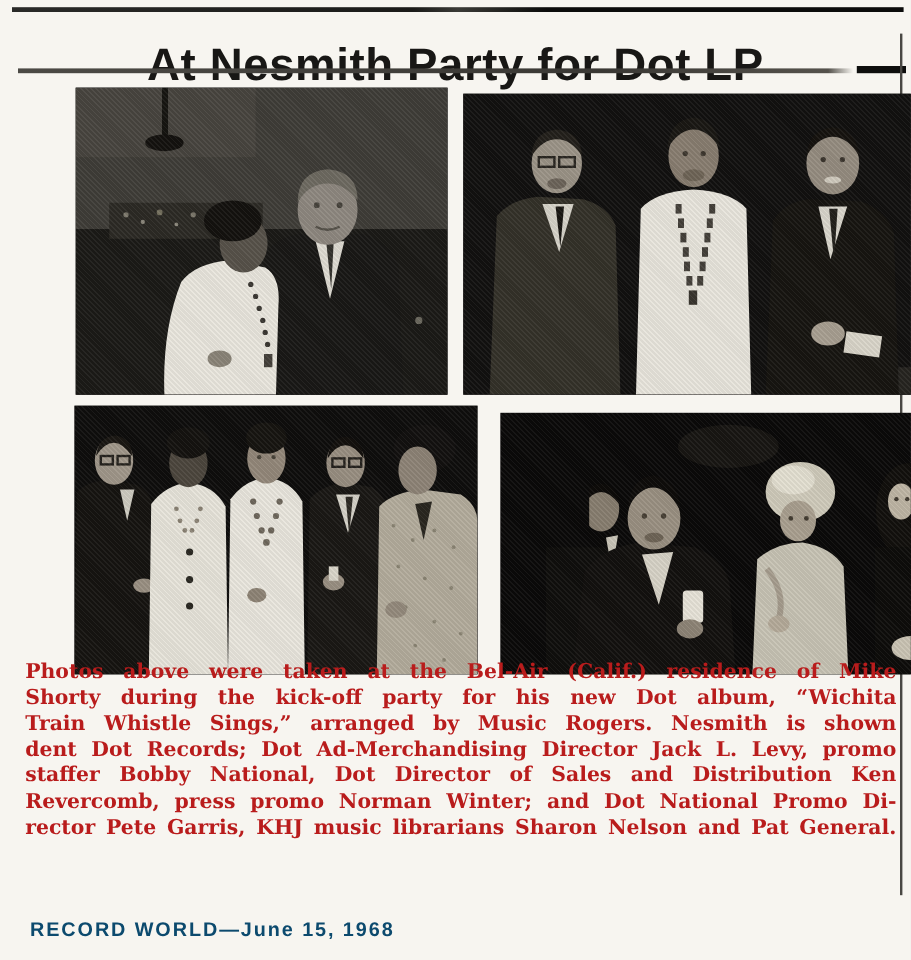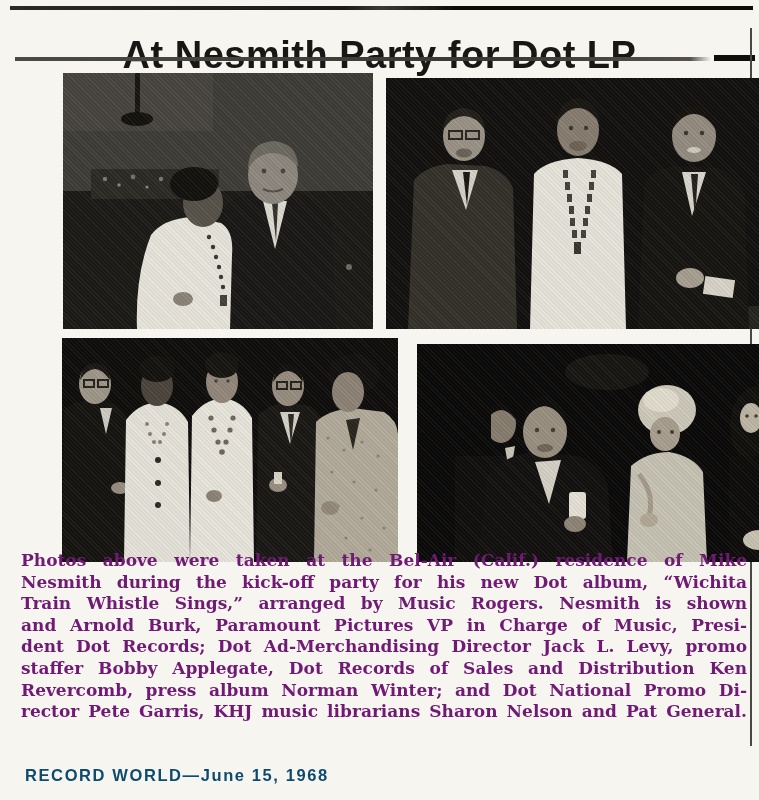--- a/index.html
+++ b/index.html
@@ -49,21 +49,21 @@
   .photo-1{left:23px;top:57px;width:310px;height:256px;}
   .photo-2{left:346px;top:62px;width:391px;height:251px;}
   .photo-3{left:22px;top:322px;width:336px;height:224px;}
   .photo-4{left:377px;top:328px;width:366px;height:218px;}
   
   .caption{
     position:absolute;left:21px;top:550px;width:726px;
     font-family:"DejaVu Serif","Liberation Serif",serif;
     font-weight:bold;
     font-size:17px;line-height:21.6px;
-    color:#701a75;
+    color:#b91c1c;
   }
   .caption .cline{
     text-align:justify;
     text-align-last:justify;
     white-space:normal;
   }
   
   .footer{
     position:absolute;left:25px;top:766px;
     font-family:"Liberation Sans",sans-serif;
@@ -302,24 +302,23 @@
         <circle cx="330" cy="72" r="1.8" fill="#403a30"></circle>
           <circle cx="339" cy="72" r="1.8" fill="#403a30"></circle>
         <rect x="312" y="112" width="54" height="106" fill="#0e0d0b"></rect>
         <ellipse cx="342" cy="196" rx="16" ry="10" fill="#c9c3b3"></ellipse>
       </g>
     </svg>
   </figure>
 
   <div class="caption">
     <div class="cline">Photos above were taken at the Bel-Air (Calif.) residence of Mike</div>
-    <div class="cline">Nesmith during the kick-off party for his new Dot album, “Wichita</div>
+    <div class="cline">Shorty during the kick-off party for his new Dot album, “Wichita</div>
     <div class="cline">Train Whistle Sings,” arranged by Music Rogers. Nesmith is shown</div>
-    <div class="cline">and Arnold Burk, Paramount Pictures VP in Charge of Music, Presi-</div>
     <div class="cline">dent Dot Records; Dot Ad-Merchandising Director Jack L. Levy, promo</div>
-    <div class="cline">staffer Bobby Applegate, Dot Records of Sales and Distribution Ken</div>
-    <div class="cline">Revercomb, press album Norman Winter; and Dot National Promo Di-</div>
+    <div class="cline">staffer Bobby National, Dot Director of Sales and Distribution Ken</div>
+    <div class="cline">Revercomb, press promo Norman Winter; and Dot National Promo Di-</div>
     <div class="cline">rector Pete Garris, KHJ music librarians Sharon Nelson and Pat General.</div>
   </div>
 
   <div class="footer">RECORD WORLD—June 15, 1968</div>
 
 </div>
 
 </body></html>

